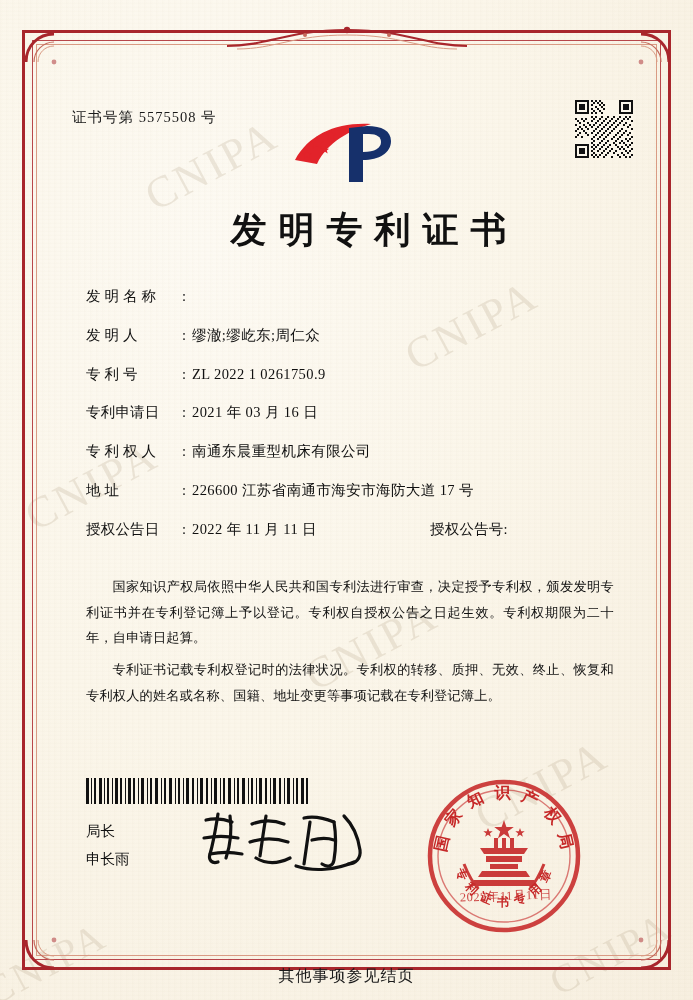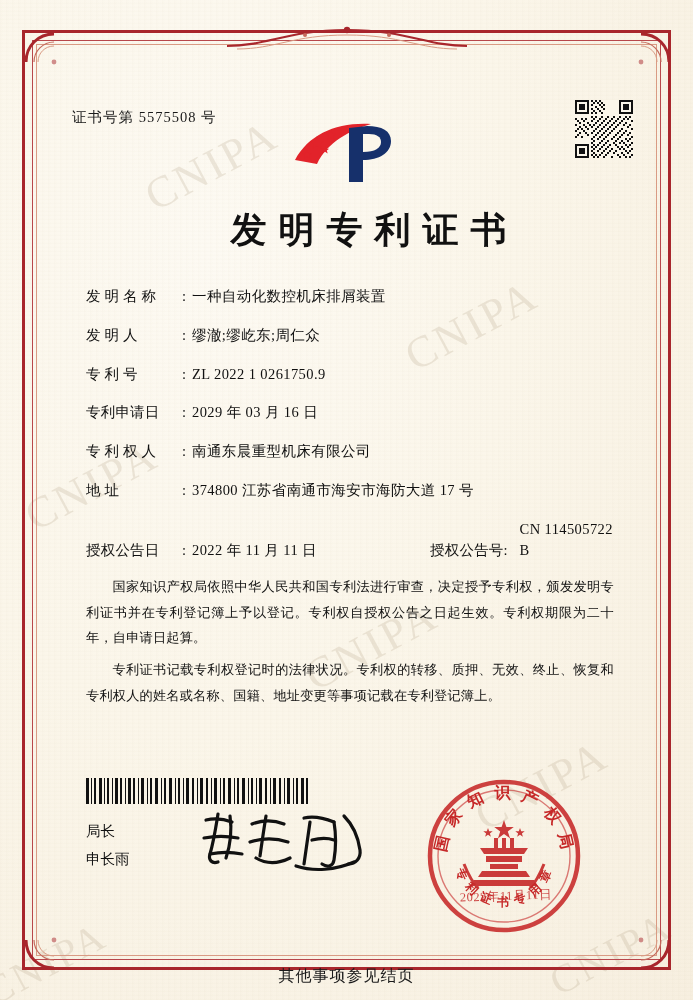--- a/index.html
+++ b/index.html
@@ -553,60 +553,58 @@
     </svg>
   </div>
 
   <div id="main-title">发明专利证书</div>
 
   <div id="fields">
 
     <div class="field-row">
       <span class="field-label">发 明 名 称</span>
       <span class="field-colon">:</span>
-      <span class="field-value">一种自动化数控机床排屑装置</span>
     </div>
 
     <div class="field-row">
       <span class="field-label">发  明  人</span>
       <span class="field-colon">:</span>
       <span class="field-value">缪澈;缪屹东;周仁众</span>
     </div>
 
     <div class="field-row">
       <span class="field-label">专  利  号</span>
       <span class="field-colon">:</span>
       <span class="field-value">ZL 2022 1 0261750.9</span>
     </div>
 
     <div class="field-row">
       <span class="field-label">专利申请日</span>
       <span class="field-colon">:</span>
-      <span class="field-value">2029 年 03 月 16 日</span>
+      <span class="field-value">2021 年 03 月 16 日</span>
     </div>
 
     <div class="field-row">
       <span class="field-label">专 利 权 人</span>
       <span class="field-colon">:</span>
       <span class="field-value">南通东晨重型机床有限公司</span>
     </div>
 
     <div class="field-row">
       <span class="field-label">地        址</span>
       <span class="field-colon">:</span>
-      <span class="field-value">374800 江苏省南通市海安市海防大道 17 号</span>
+      <span class="field-value">226600 江苏省南通市海安市海防大道 17 号</span>
     </div>
 
     <div class="field-row two-col">
       <span class="field-label">授权公告日</span>
       <span class="field-colon">:</span>
       <span class="field-value">2022 年 11 月 11 日</span>
       <span class="field-label2">授权公告号</span>
       <span class="field-colon">:</span>
-      <span class="field-value2">CN 114505722 B</span>
     </div>
 
   </div>
 
   <div id="paragraphs">
     <p>国家知识产权局依照中华人民共和国专利法进行审查，决定授予专利权，颁发发明专利证书并在专利登记簿上予以登记。专利权自授权公告之日起生效。专利权期限为二十年，自申请日起算。</p>
     <p>专利证书记载专利权登记时的法律状况。专利权的转移、质押、无效、终止、恢复和专利权人的姓名或名称、国籍、地址变更等事项记载在专利登记簿上。</p>
   </div>
 
   <div id="barcode">

